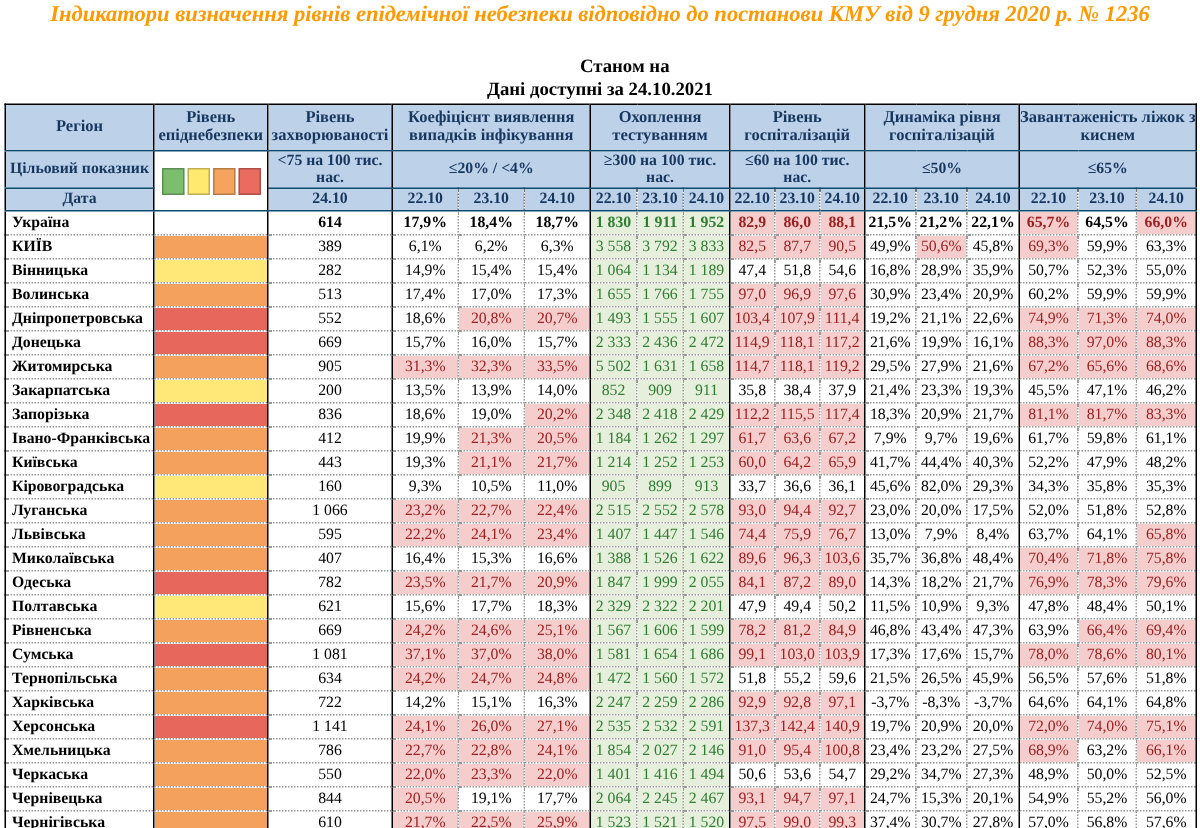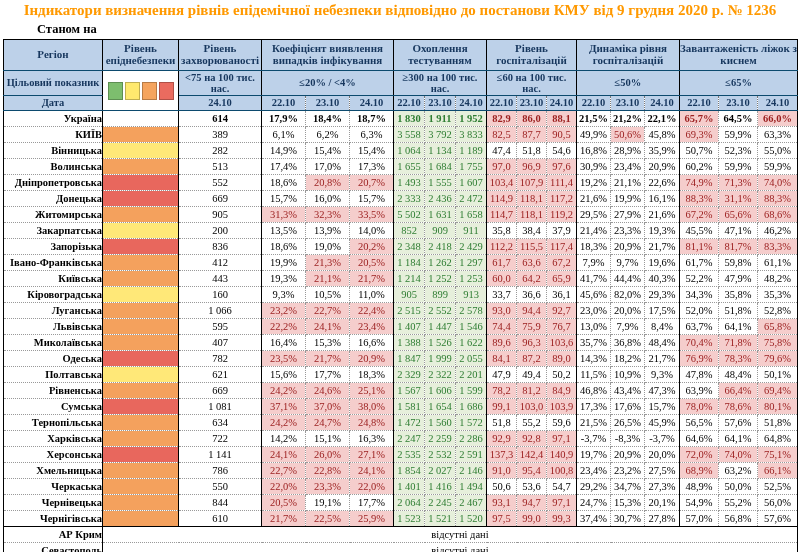--- a/index.html
+++ b/index.html
@@ -1,51 +1,52 @@
 <!DOCTYPE html>
 <html style="--title-color: #FF9900; --header-bg: #BDD1E9; --header-text: #17375E; --datebox-bg: #E2DCEC; --level-yellow: #FFE878; --level-orange: #F4A15D; --level-red: #E8675D; --good-bg: #E6EFDB; --good-text: #2E7D32; --bad-bg: #F5CDCC; --bad-text: #9C2020;"><head>
 <meta charset="utf-8">
 <style>
   html,body{margin:0;padding:0;background:#fff;}
   body{width:800px;height:552px;overflow:hidden;font-family:"Liberation Serif",serif;}
-  .title{margin-top:2px;text-align:center;font-size:15px;font-weight:bold;color:var(--title-color,#f90);white-space:nowrap;}
-  .inforow{display:flex;align-items:center;margin:3px 4px 2px 4px;}
+  .title{margin-top:2px;text-align:center;font-size:15px;font-weight:bold;color:var(--title-color,#f90);white-space:nowrap;font-style:italic;}
+  .inforow{display:flex;align-items:center;margin:18px 4px 2px 4px;flex-direction:column;}
   .asof-label{margin-left:33px;font-weight:bold;font-size:12.5px;color:#000;}
   .asof-box{margin-left:5px;width:114px;height:17px;background:var(--datebox-bg,#e2dcec);border:2px solid #4a4a4a;text-align:center;font-weight:bold;font-size:12.5px;line-height:17px;color:#000;}
   .spacer{flex:1;}
   .avail{font-weight:bold;font-size:12.5px;color:#000;}
   table{border-collapse:collapse;table-layout:fixed;margin-left:3px;width:794px;border:1.5px solid #000;}
   th,td{padding:0;overflow:hidden;}
   thead th{background:var(--header-bg,#bdd1e9);color:var(--header-text,#17375e);font-weight:bold;
     border-right:1px dotted #777;border-bottom:1px solid #0c4a6e;line-height:1.08;}
   thead tr.h1 th{font-size:11px;height:30px;}
   thead tr.h2 th{font-size:10.5px;height:24px;}
   thead tr.h3 th{font-size:10.5px;height:14px;}
   th.gb,td.gb{border-right:1px solid #000 !important;}
   td{font-size:10.5px;text-align:center;border-right:1px dotted #999;border-bottom:1px dotted #999;white-space:nowrap;color:#000;height:15px;line-height:1.05;}
-  td.region{text-align:right;padding-left:4px;font-weight:bold;white-space:normal;}
+  td.region{text-align:left;padding-left:4px;font-weight:bold;white-space:normal;}
   tr.bold td{font-weight:bold;}
   td.lvl-yellow{background:var(--level-yellow,#ffe878);}
   td.lvl-orange{background:var(--level-orange,#f4a15d);}
   td.lvl-red{background:var(--level-red,#e8675d);}
   td.test{background:var(--good-bg,#e6efdb);color:var(--good-text,#2e7d32);}
   td.hl{background:var(--bad-bg,#f5cdcc);color:var(--bad-text,#9c2020);}
   td.nodata{text-align:center;font-size:10.5px;padding-left:20px;}
   tr.sep-top td{border-top:1.5px solid #000;}
   .legend-cell{background:#fff !important;text-align:center;vertical-align:middle;}
   .swatch{display:inline-block;width:13px;height:16px;margin:0 1px;vertical-align:middle;border:1px solid rgba(0,0,0,.25);}
 </style>
 </head>
 <body>
 
 <div class="title">Індикатори визначення рівнів епідемічної небезпеки відповідно до постанови КМУ від 9 грудня 2020 р. № 1236</div>
 
 <div class="inforow">
   <span class="asof-label">Станом на</span>
   <span class="spacer"></span>
+  <span class="avail"><span>Дані доступні за</span>&nbsp;<span>24.10.2021</span></span>
 </div>
 
 <table>
   <colgroup>
     <col style="width:99px">
       <col style="width:76px">
       <col style="width:83px">
     <col style="width:44px">
       <col style="width:44px">
       <col style="width:44px">
@@ -165,21 +166,21 @@
         <td>55,0%</td>
       </tr>
       <tr>
         <td class="region gb">Волинська</td>
         <td class="gb lvl-orange"></td>
         <td class="gb">513</td>
         <td>17,4%</td>
         <td>17,0%</td>
         <td class="gb">17,3%</td>
         <td class="test">1 655</td>
-        <td class="test">1 684</td>
+        <td class="test">1 766</td>
         <td class="test gb">1 755</td>
         <td class="hl">97,0</td>
         <td class="hl">96,9</td>
         <td class="hl gb">97,6</td>
         <td>30,9%</td>
         <td>23,4%</td>
         <td class="gb">20,9%</td>
         <td>60,2%</td>
         <td>59,9%</td>
         <td>59,9%</td>
@@ -214,21 +215,21 @@
         <td class="test">2 333</td>
         <td class="test">2 436</td>
         <td class="test gb">2 472</td>
         <td class="hl">114,9</td>
         <td class="hl">118,1</td>
         <td class="hl gb">117,2</td>
         <td>21,6%</td>
         <td>19,9%</td>
         <td class="gb">16,1%</td>
         <td class="hl">88,3%</td>
-        <td class="hl">31,1%</td>
+        <td class="hl">97,0%</td>
         <td class="hl">88,3%</td>
       </tr>
       <tr>
         <td class="region gb">Житомирська</td>
         <td class="gb lvl-orange"></td>
         <td class="gb">905</td>
         <td class="hl">31,3%</td>
         <td class="hl">32,3%</td>
         <td class="hl gb">33,5%</td>
         <td class="test">5 502</td>

